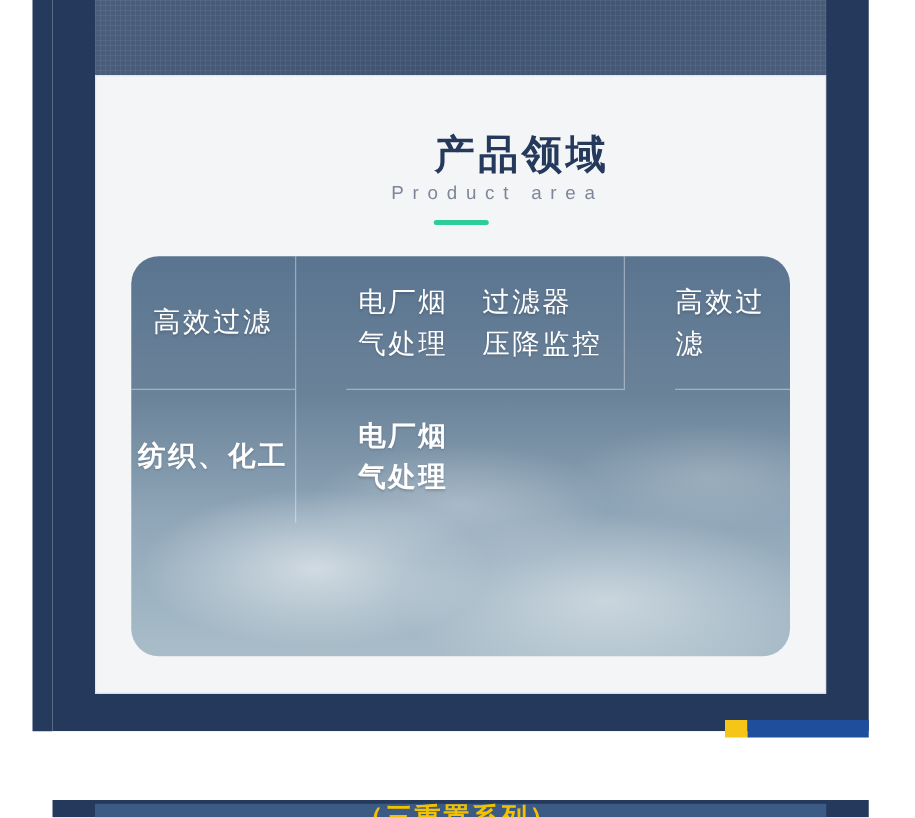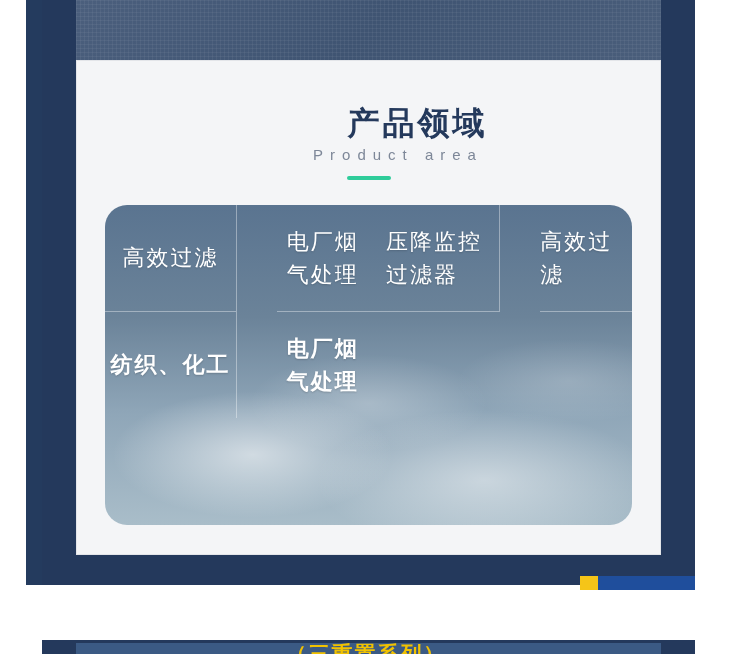--- a/index.html
+++ b/index.html
@@ -251,22 +251,22 @@
         </div>
 
         <div class="cell col2">
           <div class="lines">
             <span>电厂烟气处理</span>
           </div>
         </div>
 
         <div class="cell">
           <div class="lines">
+            <span class="left-align">过滤器</span>
             <span class="left-align">压降监控</span>
-            <span class="left-align">过滤器</span>
           </div>
         </div>
 
         <div class="cell col2">
           <div class="lines">
             <span class="left-align">高效过滤</span>
           </div>
         </div>
 
         <div class="cell row3">

